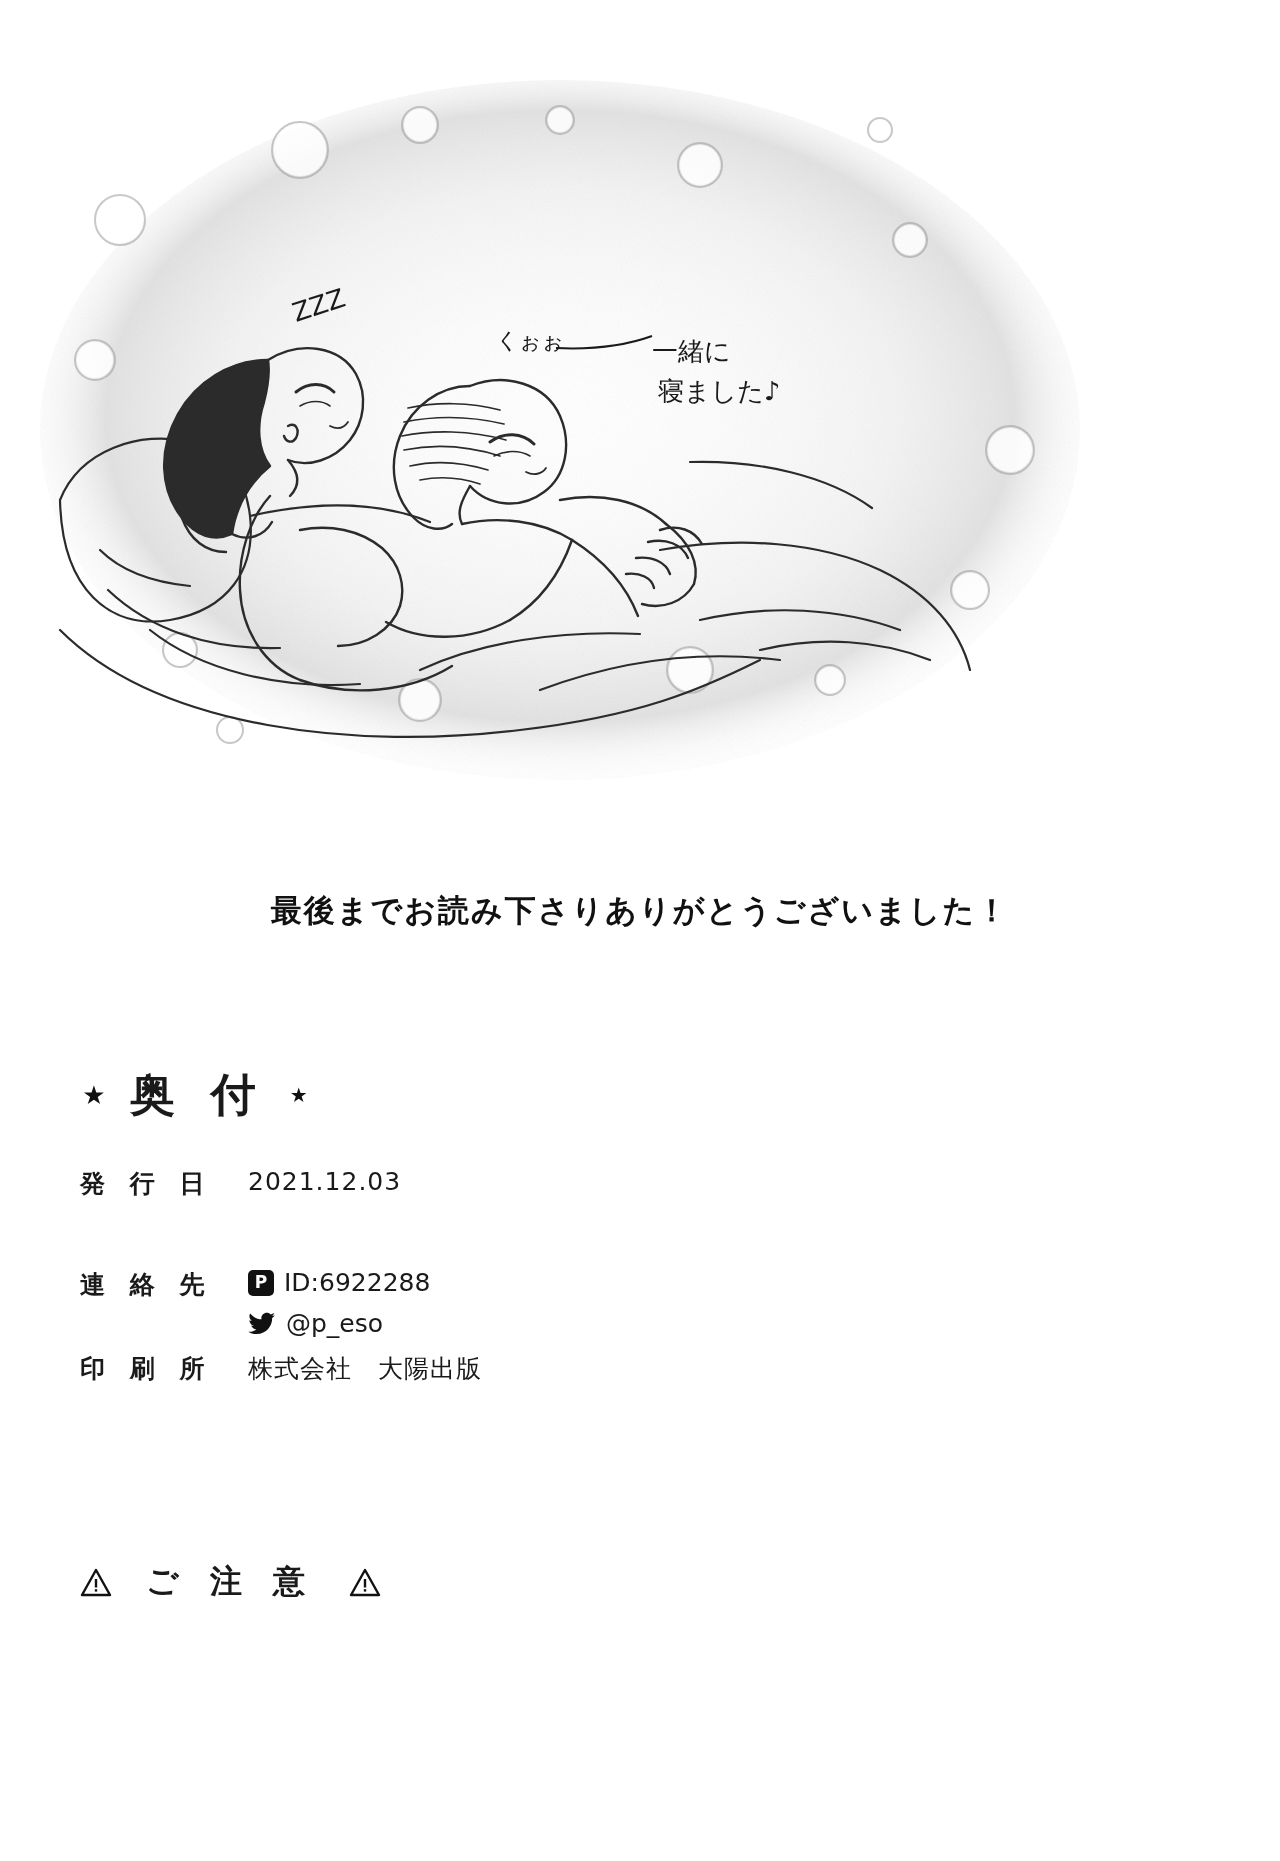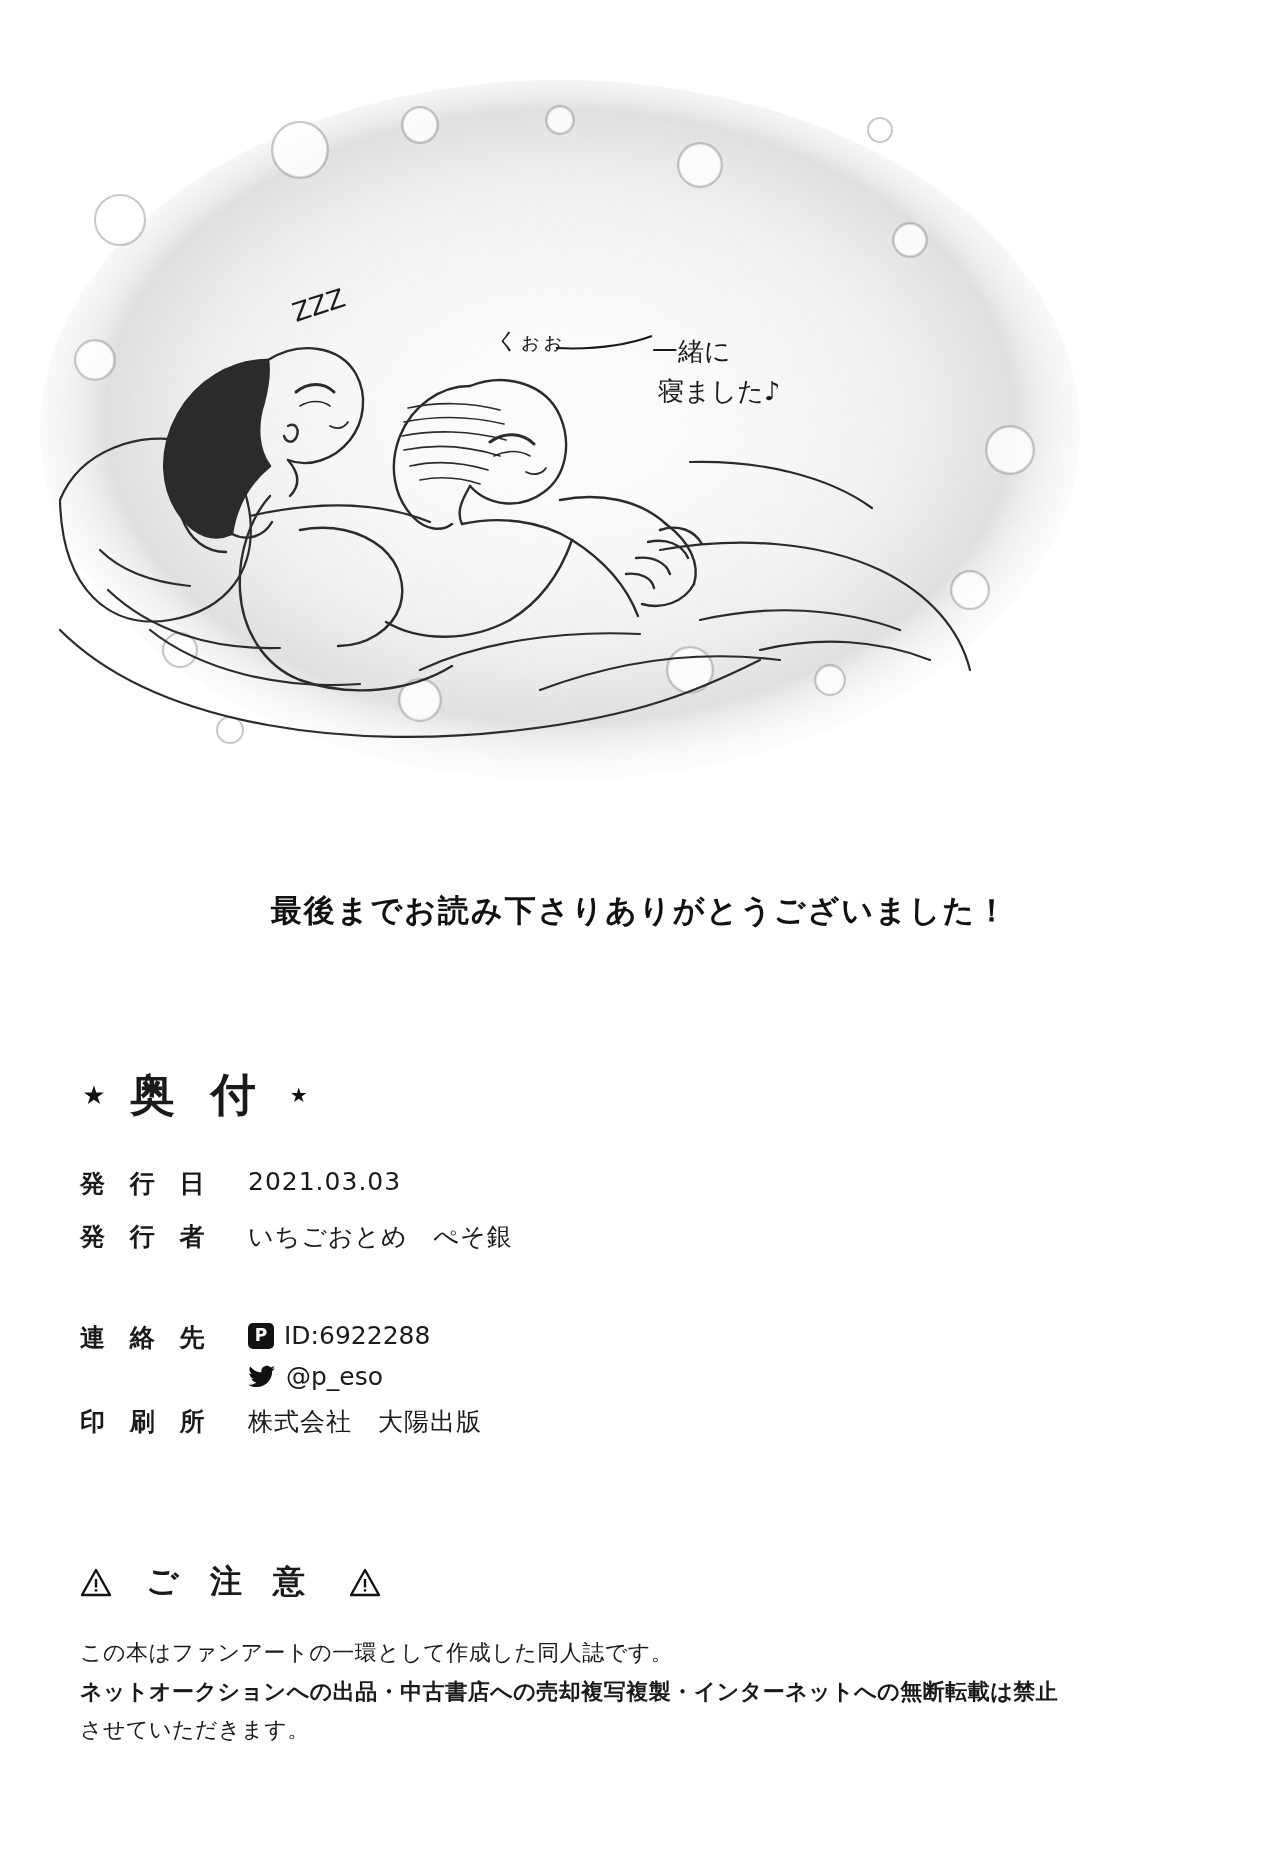--- a/index.html
+++ b/index.html
@@ -307,27 +307,23 @@
 <div class="colophon">
 
   <div class="colophon-heading">
     <span class="star">★</span>
     <span class="colophon-title">奥 付</span>
     <span class="star small">★</span>
   </div>
 
   <div class="info-row">
     <div class="info-label">発 行 日</div>
-    <div class="info-value">2021.03.03</div>
-  </div>
-
-  <div class="info-row">
-    <div class="info-label">発 行 者</div>
-    <div class="info-value">いちごおとめ　ぺそ銀</div>
-  </div>
+    <div class="info-value">2021.12.03</div>
+  </div>
+
 
   <div class="gap-row"></div>
 
   <div class="info-row">
     <div class="info-label">連 絡 先</div>
     <div class="contact-lines">
       <div class="contact-item">
         <span class="pixiv-badge">P</span>
         <span>ID:6922288</span>
       </div>
@@ -359,18 +355,13 @@
     </span>
     <span class="notice-title">ご 注 意</span>
     <span class="warn-icon">
       <svg width="32" height="29" viewBox="0 0 32 29" xmlns="http://www.w3.org/2000/svg" aria-hidden="true">
         <path d="M16 2 L30 27 L2 27 Z" fill="none" stroke="#111" stroke-width="2.4" stroke-linejoin="round"></path>
         <rect x="14.8" y="11" width="2.4" height="8.5" fill="#111"></rect>
         <rect x="14.8" y="21.2" width="2.4" height="2.4" fill="#111"></rect>
       </svg>
     </span>
   </div>
-  <div class="notice-body">
-    <p>この本はファンアートの一環として作成した同人誌です。</p>
-    <p class="bold">ネットオークションへの出品・中古書店への売却複写複製・インターネットへの無断転載は禁止</p>
-    <p>させていただきます。</p>
-  </div>
 </div>
 
 </body></html>

